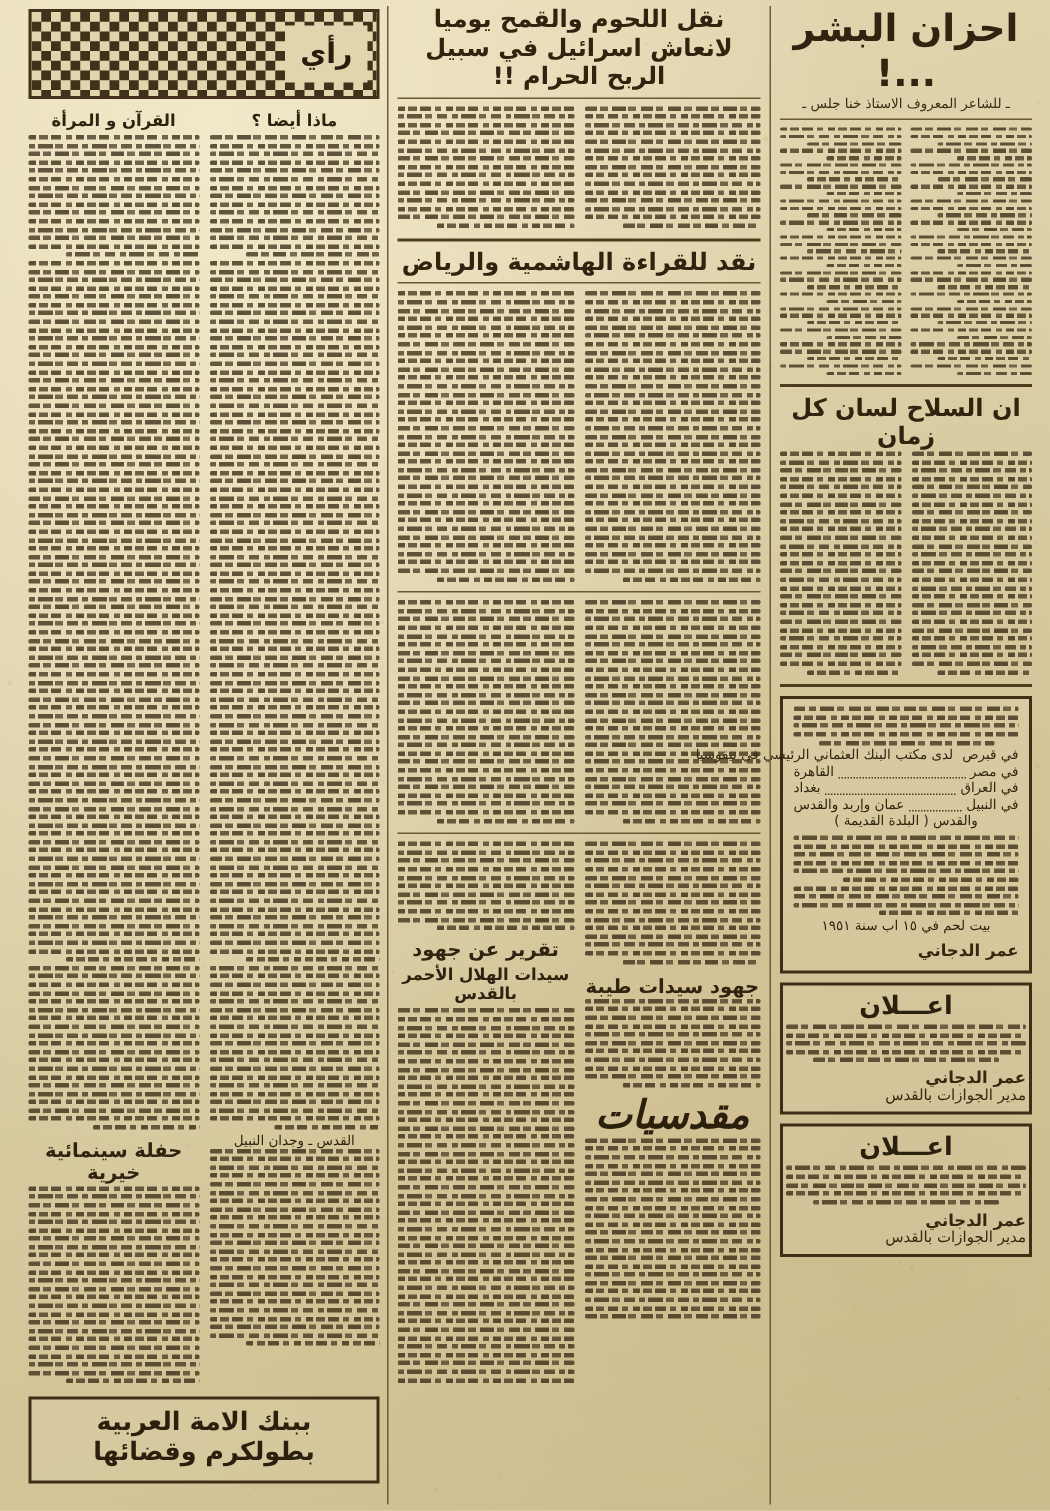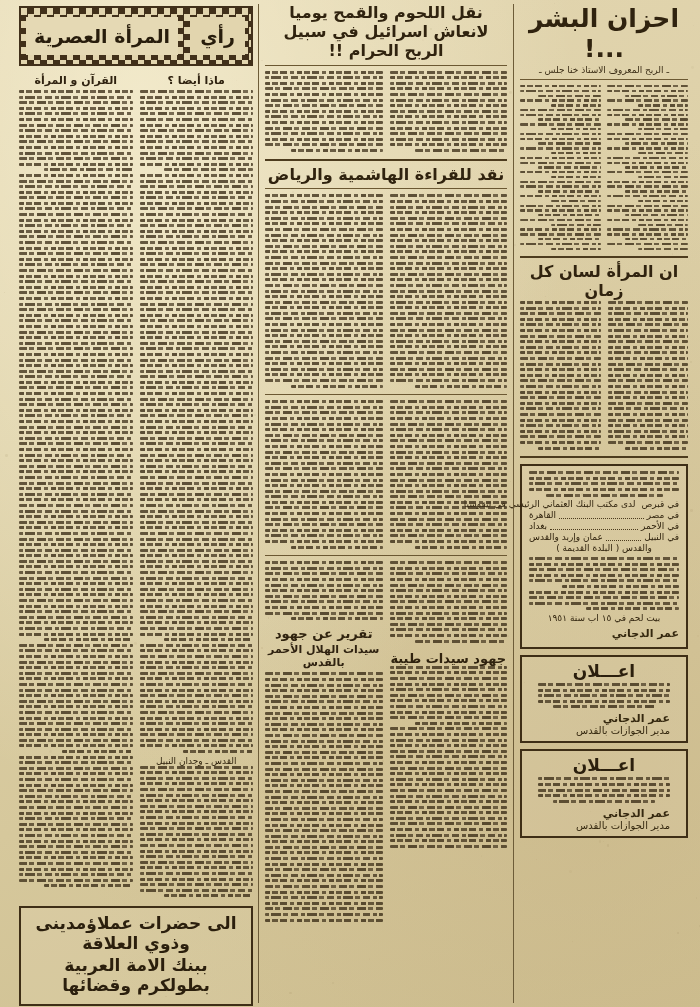--- a/index.html
+++ b/index.html
@@ -87,21 +87,21 @@
   }
   .mast-word{
     color:#281d0c;font-size:19px;font-weight:bold;
     display:flex;align-items:center;padding:0 10px;
     background:#e2d5ae;margin:9px 6px;
   }
   .mast-spacer{flex:1;}
 
   
   .adbox{border:2px solid #3e2e16;padding:5px 7px 7px;margin:6px 0;background:rgba(255,250,225,.10);}
-  .adbox.tight{padding:4px 16px 5px;}
+  .adbox.tight{padding:4px 2px 5px;}
   .ad-title{font-size:17px;font-weight:bold;text-align:center;color:#2b1f0d;margin-bottom:2px;}
   .ad-sub{font-size:12px;font-weight:bold;text-align:center;color:#32250f;margin-bottom:4px;}
   .sign{font-size:10px;margin-top:4px;color:#35280f;}
   .sign .nm{font-weight:bold;font-size:11px;}
 
   
   .poem{display:flex;gap:6px;font-size:7px;}
   .poem > div{flex:1;}
   .poem .ln{height:2.4px;margin-bottom:2.4px;}
 
@@ -295,21 +295,21 @@
     <div class="speck" style="width: 0.706971px; height: 0.706971px; left: 586.252px; top: 805.202px; opacity: 0.400051;"></div>
     <div class="speck" style="width: 1.77102px; height: 1.77102px; left: 526.936px; top: 228.391px; opacity: 0.450666;"></div>
   </div>
 
 <div class="page">
   <div class="cols">
 
     <div class="col c-right">
 
       <div class="h-main h1">احزان البشر ...!</div>
-      <div class="byline">ـ الربح المعروف الاستاذ خنا جلس ـ</div>
+      <div class="byline">ـ للشاعر المعروف الاستاذ خنا جلس ـ</div>
       <div class="rule thin"></div>
 
       <div class="poem">
         <div>
           <div class="ln s1"></div>
             <div class="ln"></div>
             <div class="ln s2 short2"></div>
           <div class="ln s1"></div>
             <div class="ln short"></div>
           <div class="ln s2"></div>
@@ -377,21 +377,21 @@
           <div class="ln"></div>
             <div class="ln s1"></div>
             <div class="ln short2"></div>
           <div class="ln s2"></div>
             <div class="ln short"></div>
         </div>
       </div>
 
       <div class="rule"></div>
 
-      <div class="h-main h2">ان المرأة لسان كل زمان</div>
+      <div class="h-main h2">ان السلاح لسان كل زمان</div>
       <div class="two-sub">
         <div>
           <div class="ln s1"></div>
             <div class="ln"></div>
             <div class="ln s2"></div>
           <div class="ln"></div>
             <div class="ln s1"></div>
             <div class="ln s2"></div>
           <div class="ln"></div>
             <div class="ln s1"></div>
@@ -459,21 +459,21 @@
           <span class="lbl">في قبرص</span>
           <span class="dots"></span>
           <span class="lbl">لدى مكتب البنك العثماني الرئيسي في نيقوسيا</span>
         </div>
         <div class="dotrow">
           <span class="lbl">في مصر</span>
           <span class="dots"></span>
           <span class="lbl">القاهرة</span>
         </div>
         <div class="dotrow">
-          <span class="lbl">في الأحمر</span>
+          <span class="lbl">في العراق</span>
           <span class="dots"></span>
           <span class="lbl">بغداد</span>
         </div>
         <div class="dotrow">
           <span class="lbl">في النبيل</span>
           <span class="dots"></span>
           <span class="lbl">عمان وإربد والقدس</span>
         </div>
         <div class="center-small">والقدس ( البلدة القديمة )</div>
 
@@ -732,20 +732,21 @@
             <div class="ln s1"></div>
             <div class="ln"></div>
           <div class="ln s2"></div>
             <div class="ln s1"></div>
             <div class="ln"></div>
             <div class="ln s2"></div>
           <div class="ln"></div>
             <div class="ln s1"></div>
             <div class="ln short2"></div>
 
+          <div class="script-title">مقدسيات</div>
           <div class="ln s1"></div>
             <div class="ln"></div>
             <div class="ln s2"></div>
             <div class="ln"></div>
           <div class="ln s1"></div>
             <div class="ln s2"></div>
             <div class="ln"></div>
             <div class="ln s1"></div>
           <div class="ln"></div>
             <div class="ln s2"></div>
@@ -827,21 +828,20 @@
 
         </div>
       </div>
     </div>
 
     <div class="col c-left">
 
       <div class="masthead">
         <div class="mast-word">رأي</div>
         <div class="mast-spacer"></div>
-        <div class="mast-label">المرأة العصرية</div>
         <div class="mast-spacer"></div>
       </div>
 
       <div class="two-sub">
         <div>
           <div class="hdr-col-title">ماذا أيضا ؟</div>
           <div class="ln s1"></div>
             <div class="ln"></div>
             <div class="ln s2"></div>
             <div class="ln"></div>
@@ -1103,20 +1103,21 @@
             <div class="ln"></div>
           <div class="ln s2"></div>
             <div class="ln"></div>
             <div class="ln s1"></div>
             <div class="ln s2"></div>
           <div class="ln"></div>
             <div class="ln s1"></div>
             <div class="ln"></div>
             <div class="ln short"></div>
 
+          <div class="h-main h4" style="margin-top:7px">حفلة سينمائية خيرية</div>
           <div class="ln"></div>
             <div class="ln s2"></div>
             <div class="ln s1"></div>
             <div class="ln"></div>
           <div class="ln s2"></div>
             <div class="ln"></div>
             <div class="ln s1"></div>
             <div class="ln s2"></div>
           <div class="ln"></div>
             <div class="ln s1"></div>
@@ -1131,20 +1132,19 @@
             <div class="ln"></div>
             <div class="ln s1"></div>
           <div class="ln"></div>
             <div class="ln s2"></div>
             <div class="ln s1"></div>
             <div class="ln short2"></div>
         </div>
       </div>
 
       <div class="adbox">
-        <div class="ad-title">الى حضرات عملاؤمدينى وذوي العلاقة</div>
         <div class="ad-title">ببنك الامة العربية بطولكرم وقضائها</div>
 
       </div>
     </div>
 
   </div>
 </div>
 
 </body></html>

